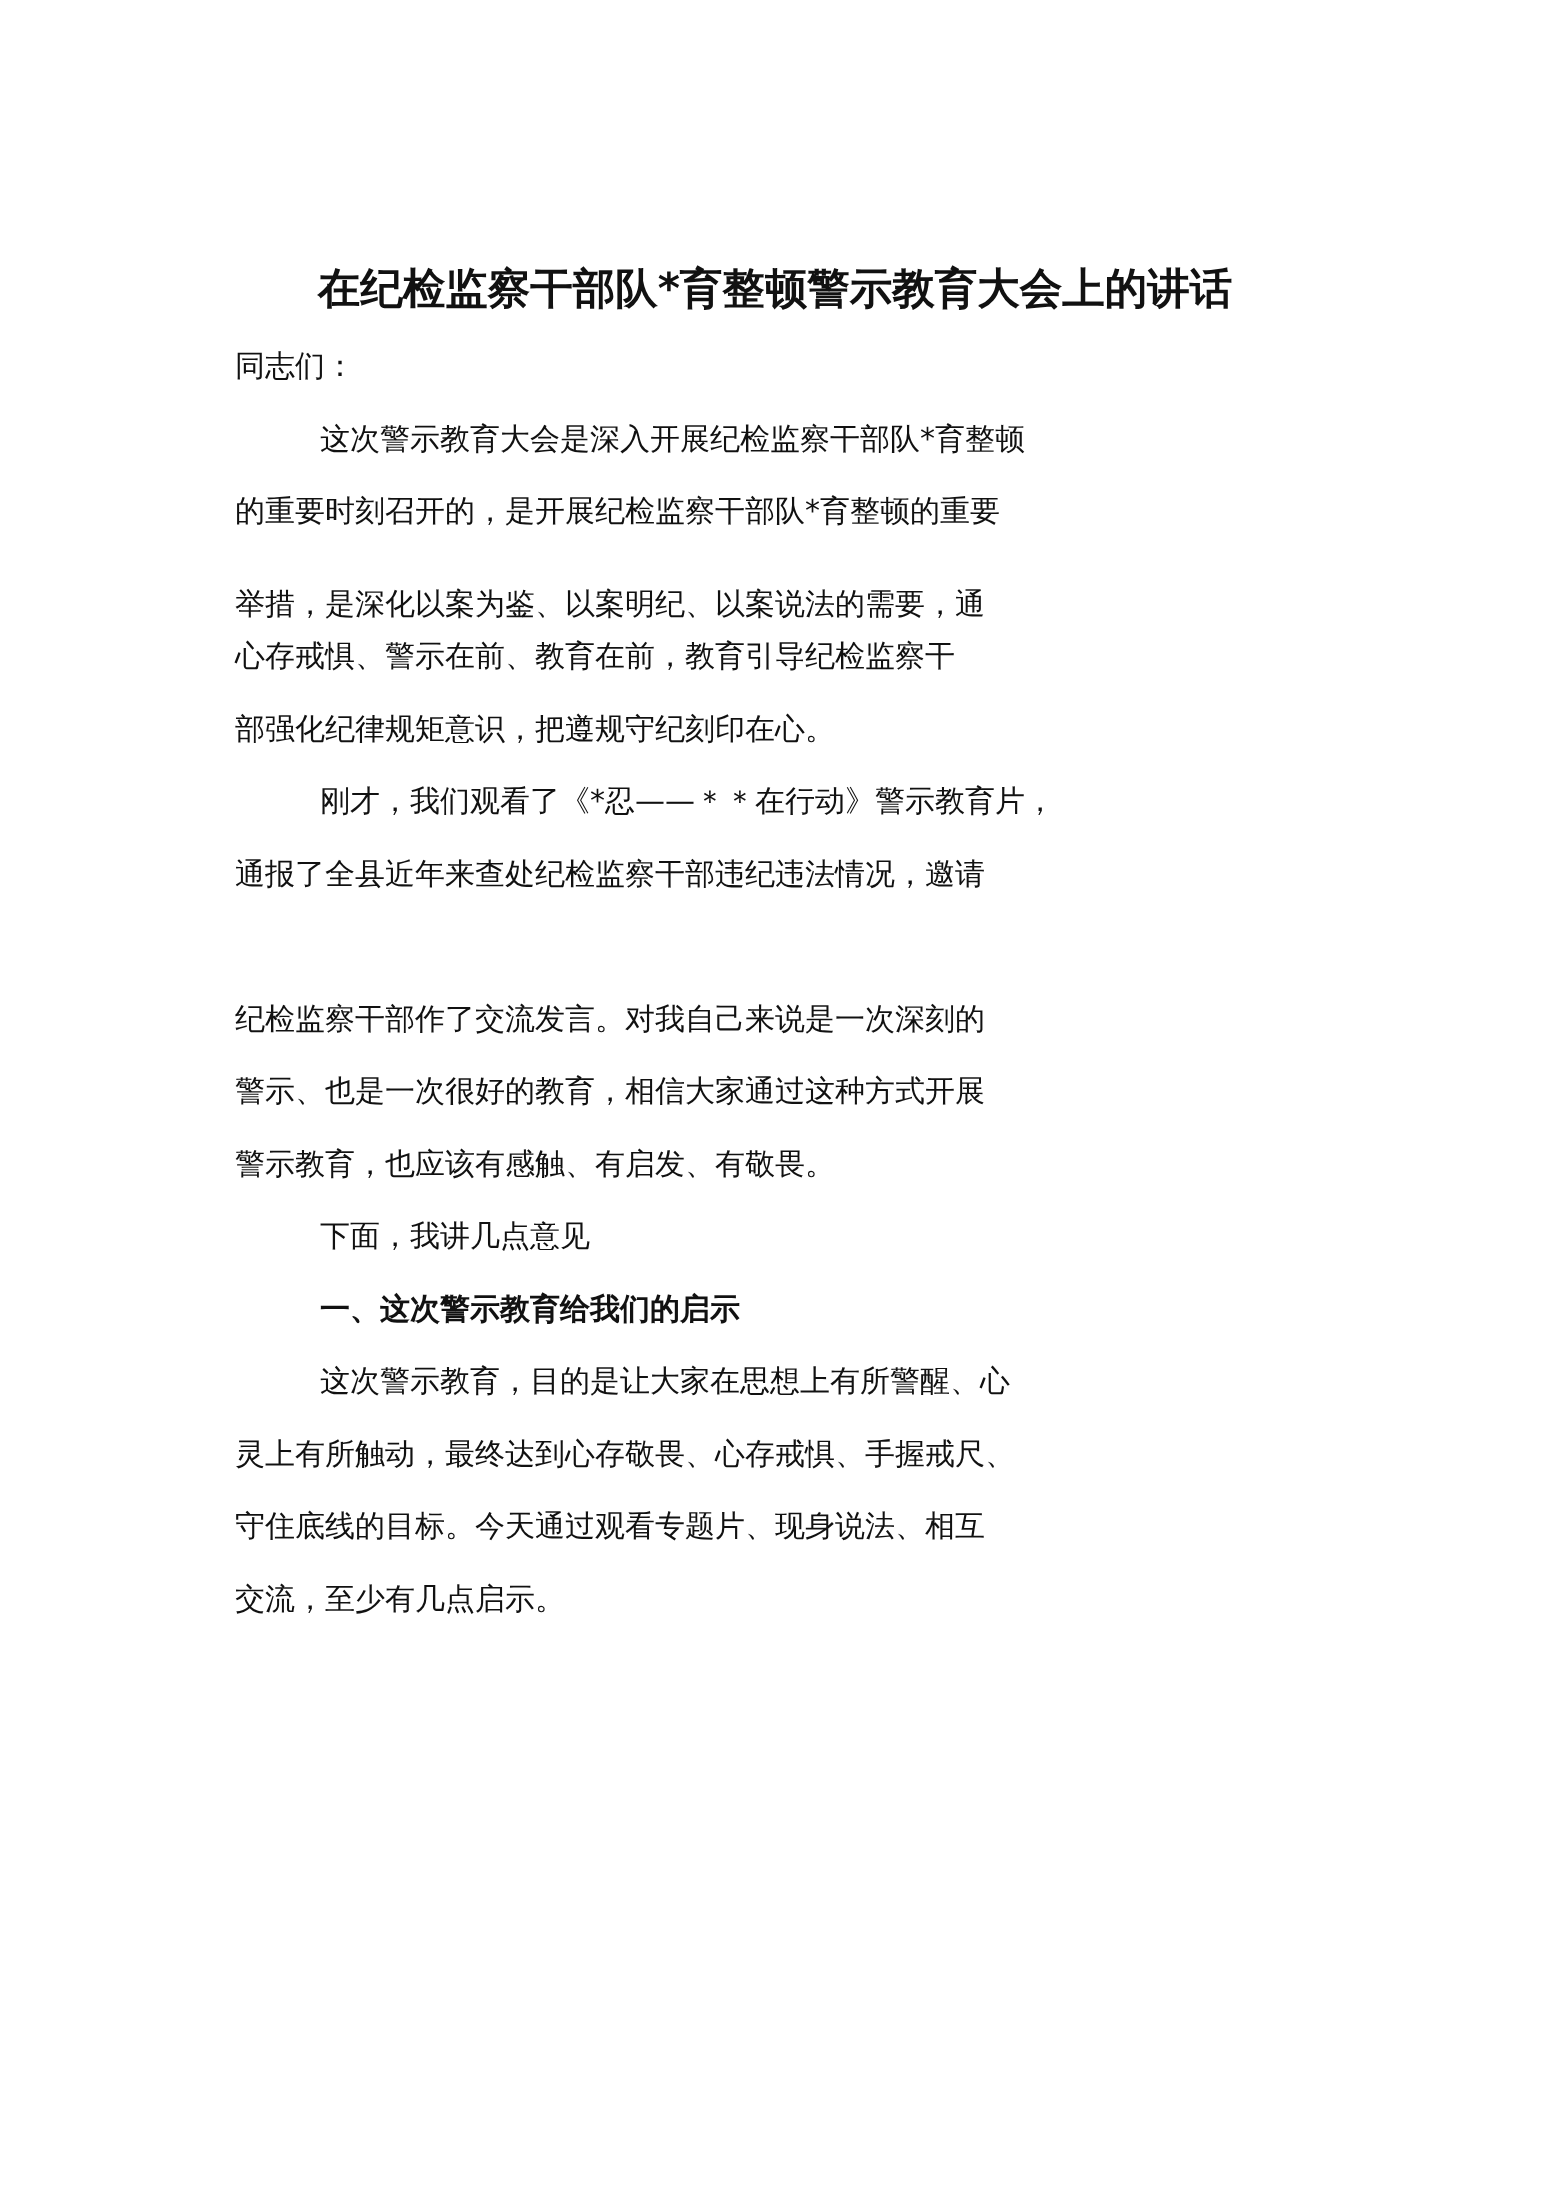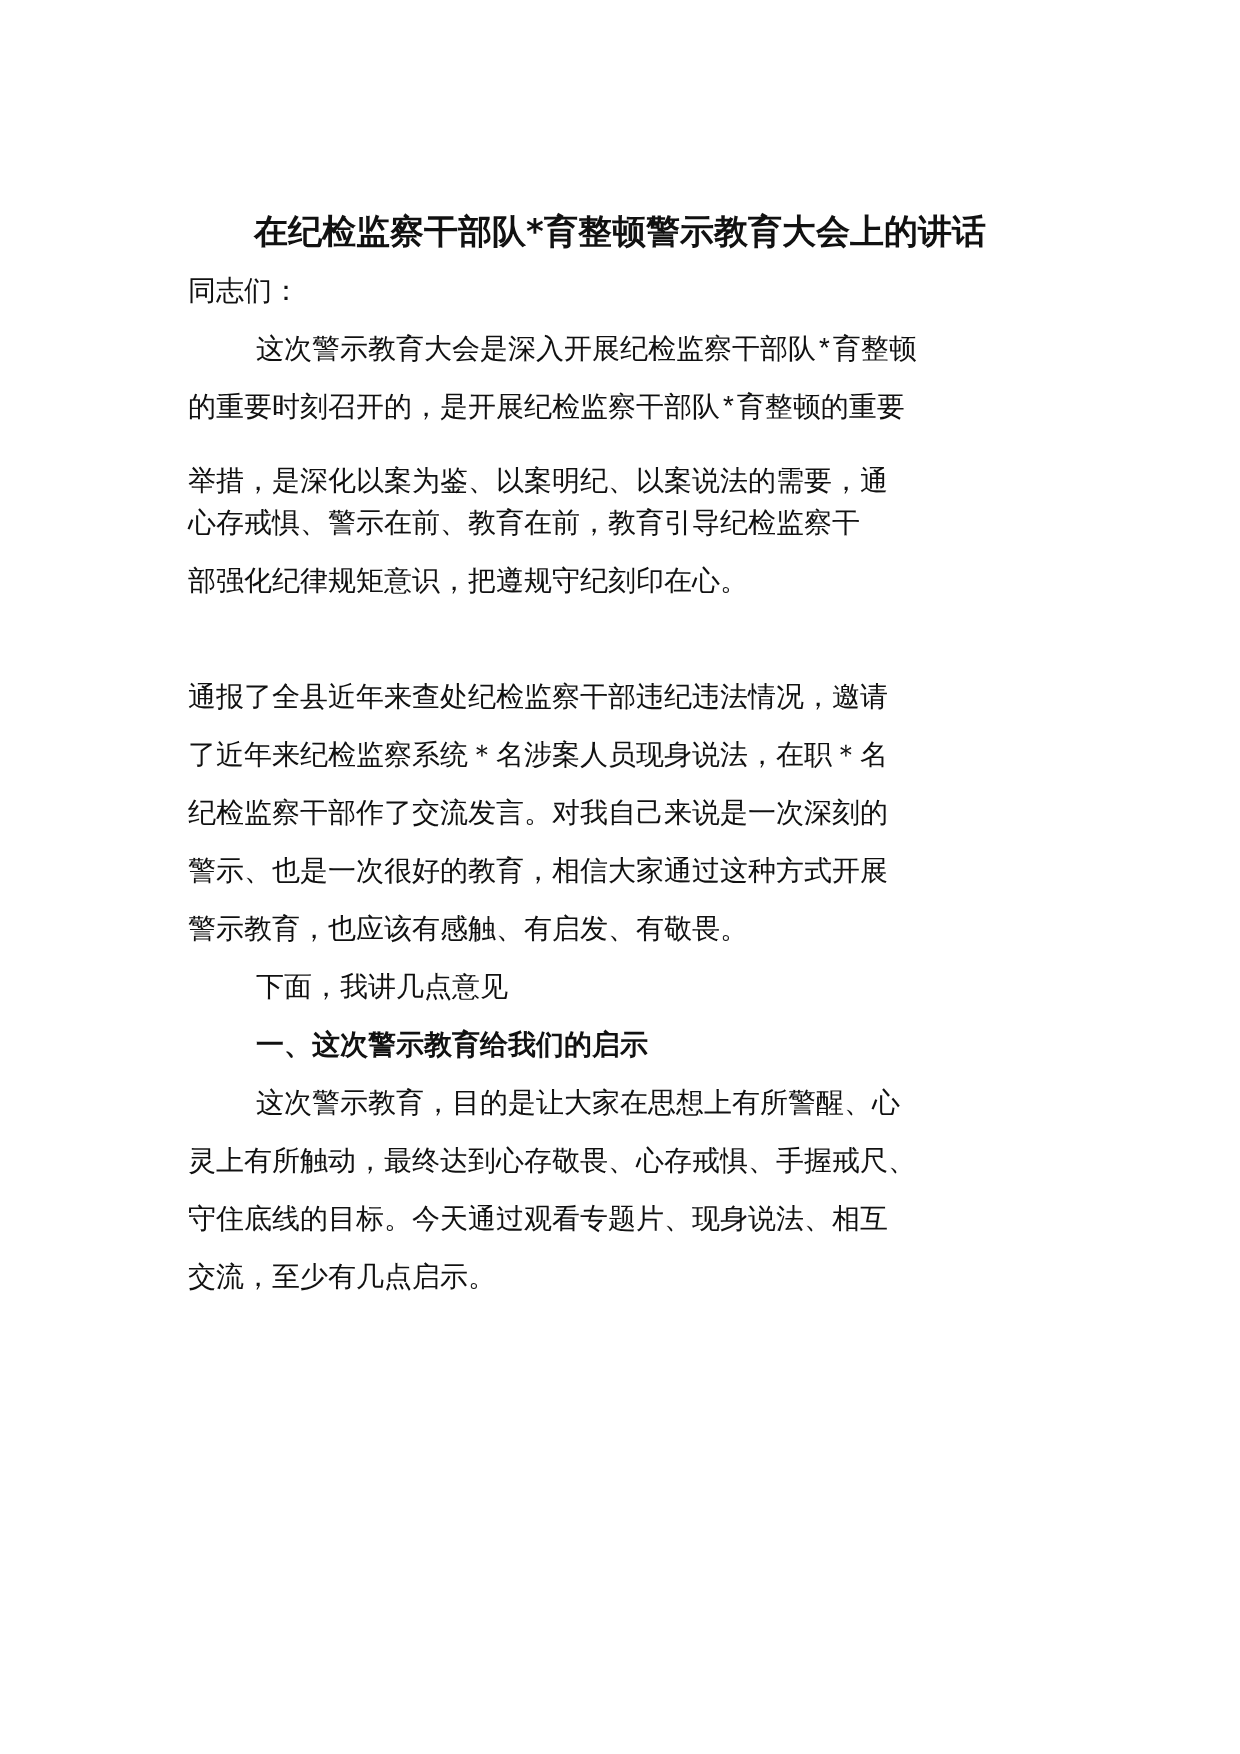--- a/index.html
+++ b/index.html
@@ -30,45 +30,44 @@
       top: 206px;
       text-align: center;
       font-size: 34px;
       font-weight: bold;
       line-height: 50px;
       letter-spacing: 0px;
     }
     .line {
       position: absolute;
       left: 188px;
-      font-size: 28px;
+      font-size: 24px;
       line-height: 46px;
       white-space: nowrap;
       letter-spacing: 0px;
-      font-family: Liberation Mono, monospace;
     }
     .indent { left: 256px; }
     .bold { font-weight: bold; }
   </style>
 </head>
 <body>
 
 <div class="page">
   <div class="title">在纪检监察干部队*育整顿警示教育大会上的讲话</div>
 
   <div class="line" style="top:270px;">同志们：</div>
 
   <div class="line indent" style="top:328px;">这次警示教育大会是深入开展纪检监察干部队*育整顿</div>
   <div class="line" style="top:386px;">的重要时刻召开的，是开展纪检监察干部队*育整顿的重要</div>
   <div class="line" style="top:444px;margin-top:16px;">举措，是深化以案为鉴、以案明纪、以案说法的需要，通</div>
   <div class="line" style="top:502px;">心存戒惧、警示在前、教育在前，教育引导纪检监察干</div>
   <div class="line" style="top:560px;">部强化纪律规矩意识，把遵规守纪刻印在心。</div>
 
+  <div class="line indent" style="top:618px;">刚才，我们观看了《*忍——＊＊在行动》警示教育片，</div>
   <div class="line" style="top:676px;">通报了全县近年来查处纪检监察干部违纪违法情况，邀请</div>
-  <div class="line" style="top:734px;">了近年来纪检监察系统＊名涉案人员现身说法，在职＊名</div>
   <div class="line" style="top:792px;">纪检监察干部作了交流发言。对我自己来说是一次深刻的</div>
   <div class="line" style="top:850px;">警示、也是一次很好的教育，相信大家通过这种方式开展</div>
   <div class="line" style="top:908px;">警示教育，也应该有感触、有启发、有敬畏。</div>
 
   <div class="line indent" style="top:966px;">下面，我讲几点意见</div>
 
   <div class="line indent bold" style="top:1024px;">一、这次警示教育给我们的启示</div>
 
   <div class="line indent" style="top:1082px;">这次警示教育，目的是让大家在思想上有所警醒、心</div>
   <div class="line" style="top:1140px;">灵上有所触动，最终达到心存敬畏、心存戒惧、手握戒尺、</div>

